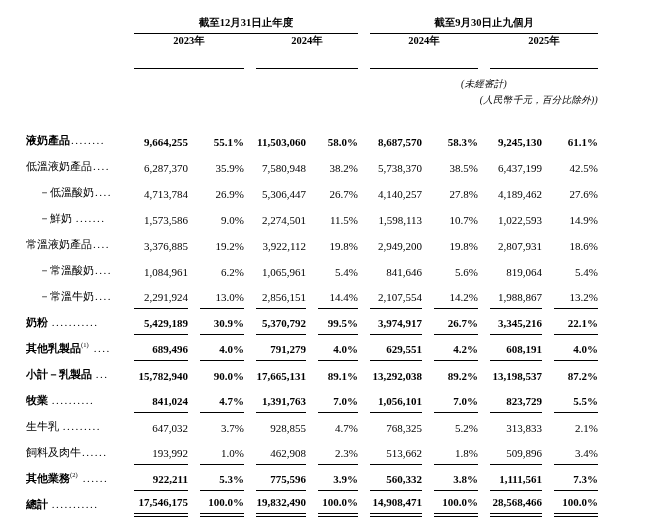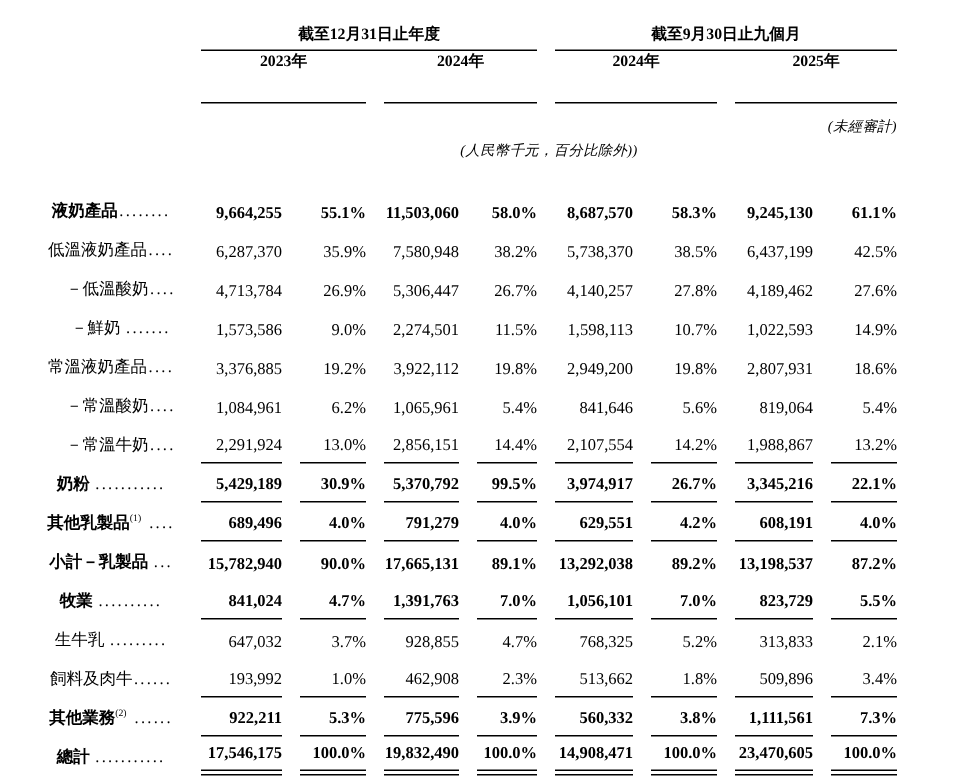--- a/index.html
+++ b/index.html
@@ -32,29 +32,29 @@
   tr.r-group th.grp {
     font-weight: bold; font-size: 10.5px; text-align: center;
     padding-bottom: 3px; border-bottom: 1.5px solid #000;
   }
   tr.r-years { height: 25px; }
   tr.r-years th.yr {
     font-weight: bold; font-size: 10.5px; text-align: center;
     padding-bottom: 20px; border-bottom: 1.5px solid #000;
   }
   tr.r-unaudited { height: 22px; }
-  tr.r-unaudited td.note { text-align: right; font-style: italic; }
+  tr.r-unaudited td.note { text-align: center; font-style: italic; }
   tr.r-unitnote { height: 36px; }
-  tr.r-unitnote td { vertical-align: top; padding-top: 3px; text-align: center; }
+  tr.r-unitnote td { vertical-align: top; padding-top: 3px; text-align: right; }
   .note { font-style: italic; font-size: 9.5px; letter-spacing: 0.3px; }
 
   
   tbody tr { height: 26px; }
   tbody td { padding-bottom: 5px; }
-  td.lbl { text-align: center; overflow: hidden; }
+  td.lbl { text-align: left; overflow: hidden; }
   td.lbl.ind { padding-left: 13px; margin-top: 44px; }
   td.num { text-align: right; font-variant-numeric: tabular-nums; }
   tr.b td.num, tr.b .lab { font-weight: bold; }
   .dots { font-weight: normal; letter-spacing: 1.5px; padding-left: 1px; }
   sup.fn { font-size: 6.5px; vertical-align: super; line-height: 0; }
 
   tr.ul td.num { border-bottom: 1.4px solid #000; }
   tr.dul td.num { border-bottom: 4px double #000; margin-left: 41px; }
 </style>
 </head>
@@ -252,18 +252,18 @@
           <td class="num">7.3%</td>
         </tr>
         <tr class="b dul">
           <td class="lbl"><span class="lab">總計 </span><span class="dots">...........</span></td>
           <td class="num">17,546,175</td>
           <td class="num">100.0%</td>
           <td class="num">19,832,490</td>
           <td class="num">100.0%</td>
           <td class="num">14,908,471</td>
           <td class="num">100.0%</td>
-          <td class="num">23,470,605</td>
+          <td class="num">28,568,466</td>
           <td class="num">100.0%</td>
         </tr>
       </tbody>
   </table>
 </div>
 
 </body></html>

